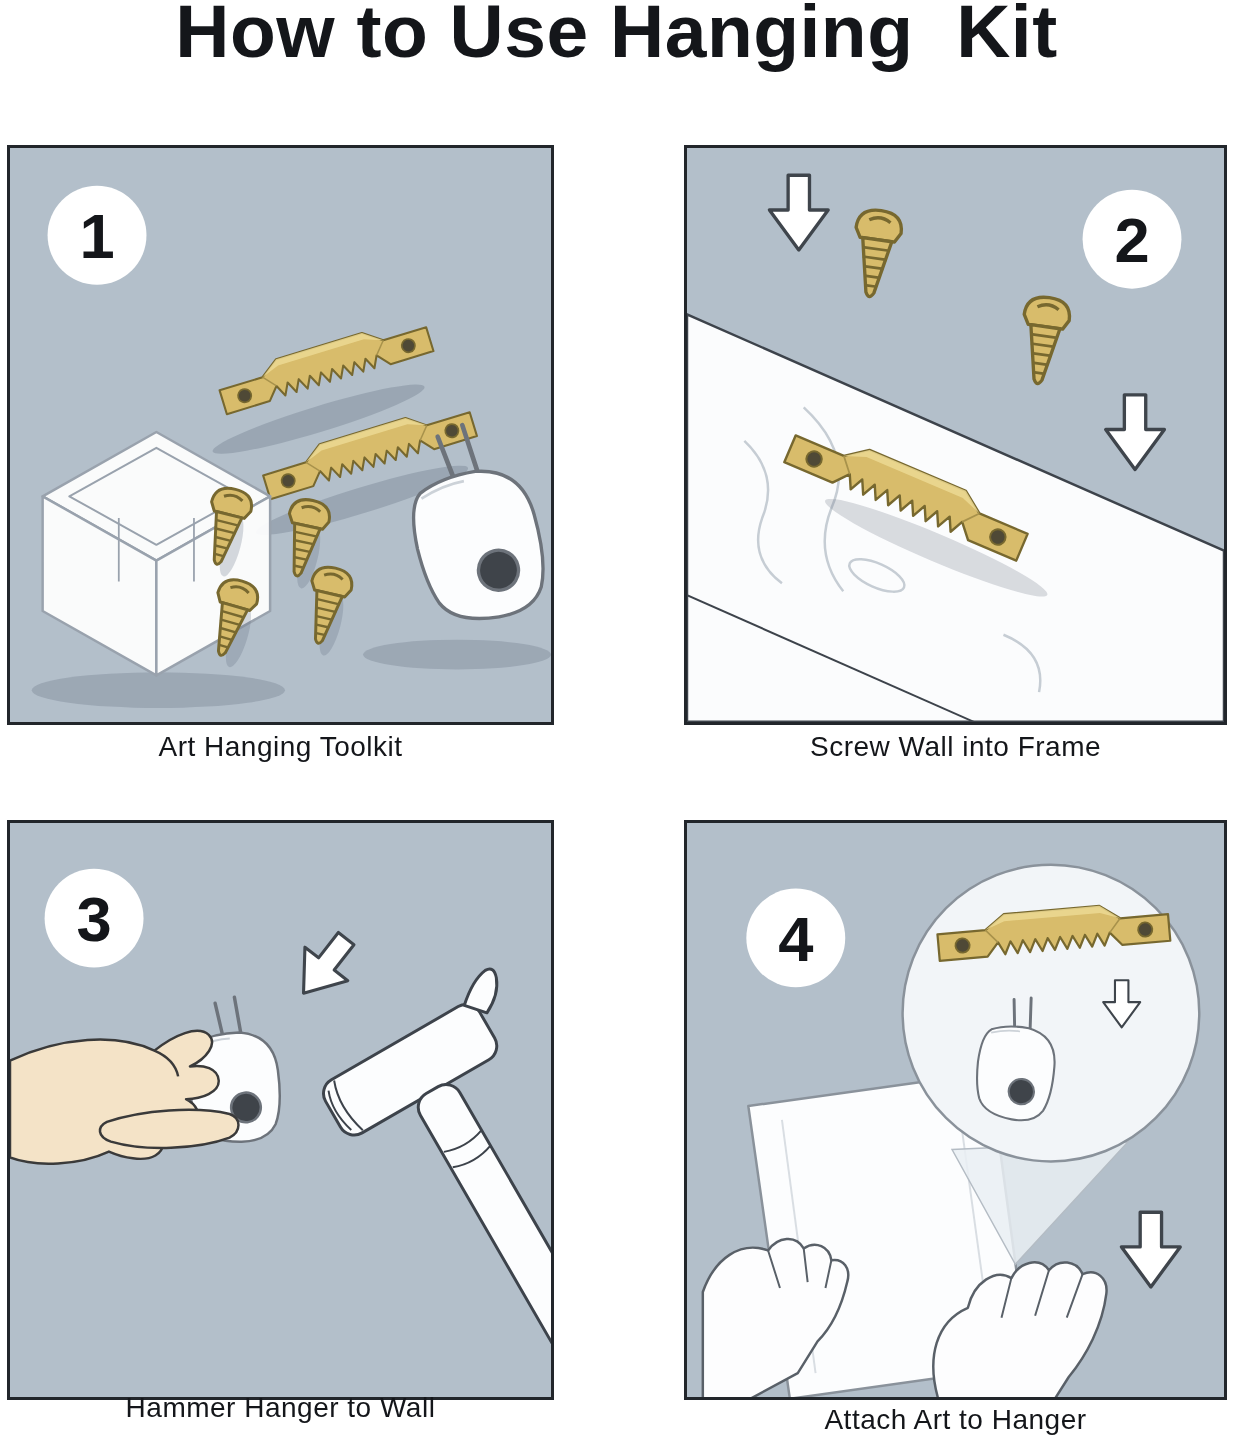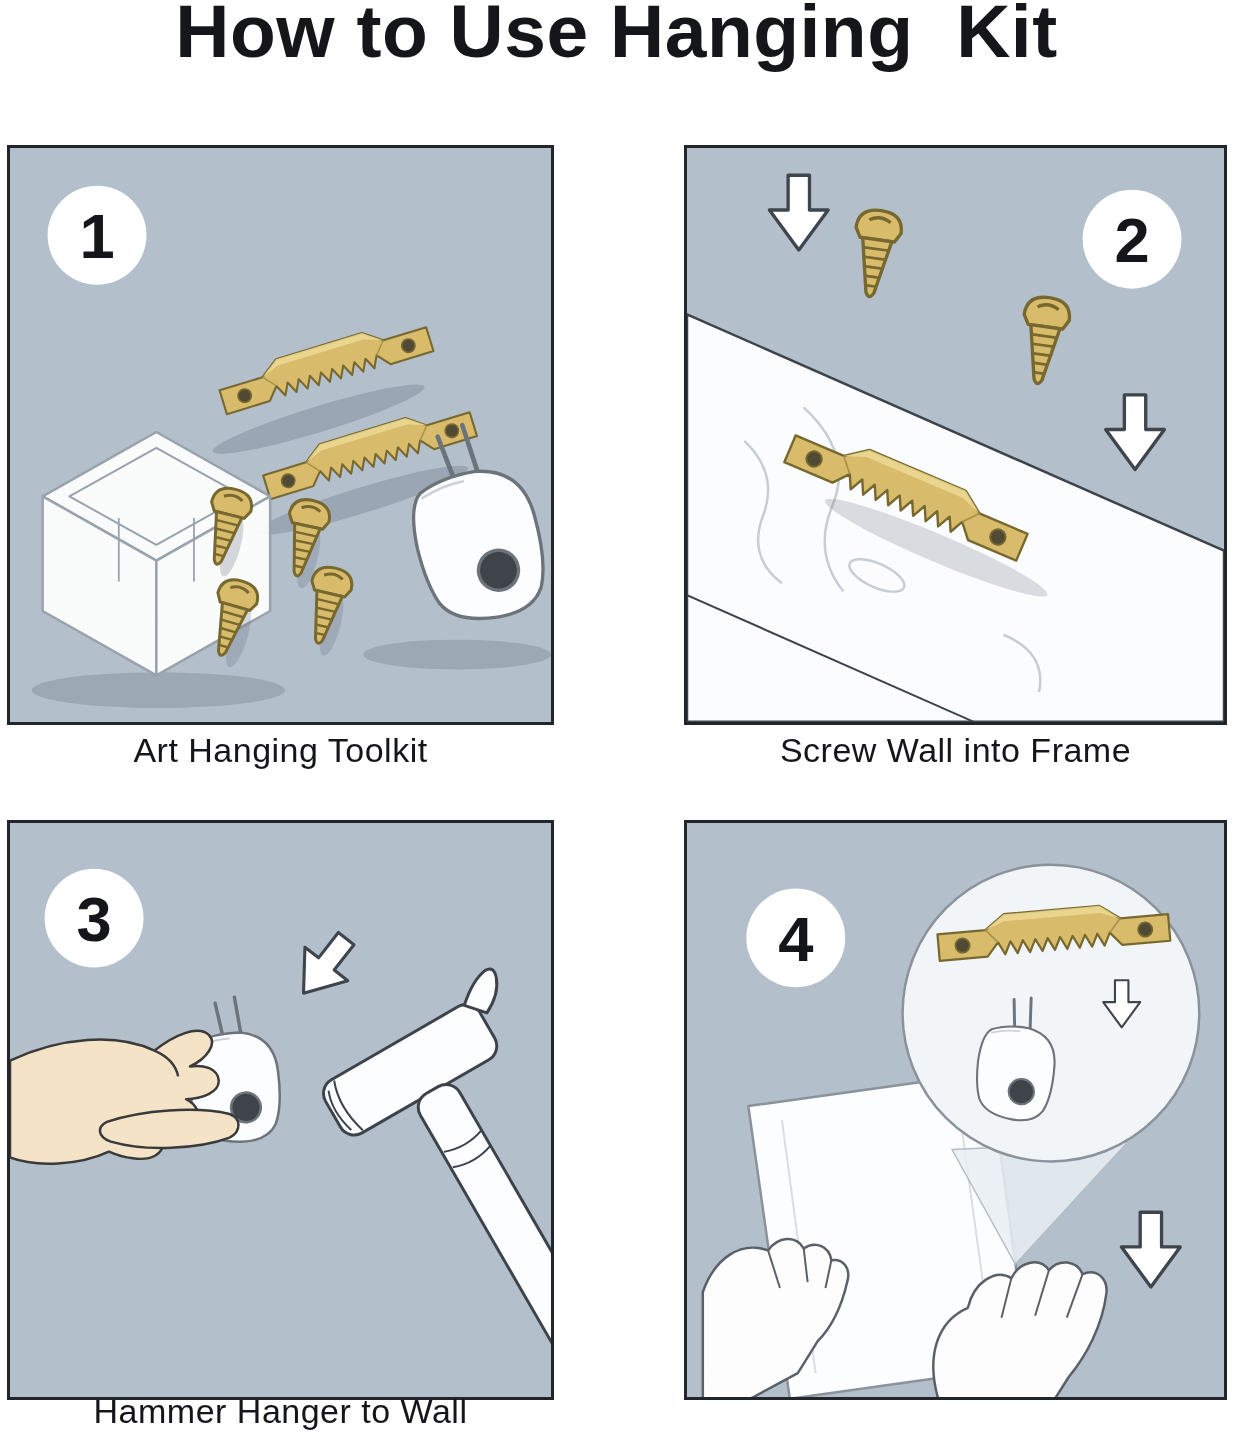--- a/index.html
+++ b/index.html
@@ -11,21 +11,21 @@
     text-align: center; font-size: 75px; font-weight: 600; letter-spacing: 0.5px;
     color: #14161a; white-space: pre;
   }
   .panel { position: absolute; background: #b3bfca; border: 3px solid #22262b; }
   .panel svg { display: block; width: 100%; height: 100%; }
   .p1 { left: 7px;   top: 145px; width: 547px; height: 580px; }
   .p2 { left: 684px; top: 145px; width: 543px; height: 580px; }
   .p3 { left: 7px;   top: 820px; width: 547px; height: 580px; }
   .p4 { left: 684px; top: 820px; width: 543px; height: 580px; }
   .caption {
-    position: absolute; text-align: center; font-size: 34px; font-weight: 500;
+    position: absolute; text-align: center; font-size: 28px; font-weight: 500;
     color: #14161a; letter-spacing: 0.5px;
   }
   .c1 { left: 7px;   top: 731px;  width: 547px; }
   .c2 { left: 684px; top: 731px;  width: 543px; }
   .c3 { left: 7px;   top: 1392px; width: 547px; }
   .c4 { left: 684px; top: 1404px; width: 543px; }
   .badge-num { font-family: "Liberation Sans", sans-serif; }
 </style>
 </head>
 <body>
@@ -189,14 +189,15 @@
       </g>
 
       <use href="#arrowDown" transform="translate(438,392) scale(1.35)"></use>
 
       <g>
         <circle cx="110" cy="116" r="50" fill="#ffffff"></circle>
         <text class="badge-num" x="110" y="116" dy="0.36em" text-anchor="middle" font-size="64" font-weight="700" fill="#14161a">4</text>
       </g>
     </svg>
   </section>
+  <div class="caption c4">Attach Art to Hanger</div>
 
 </main>
 
 </body></html>

